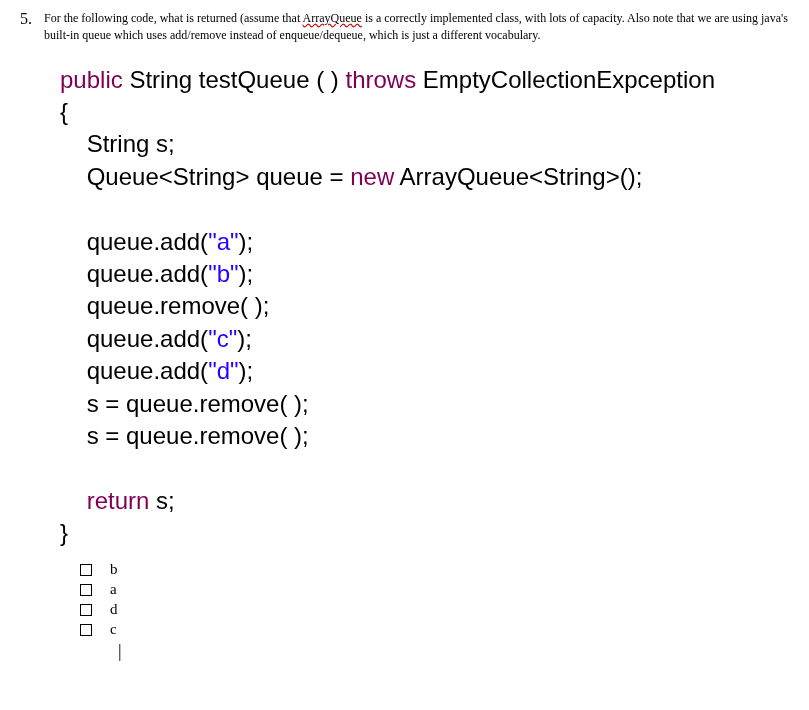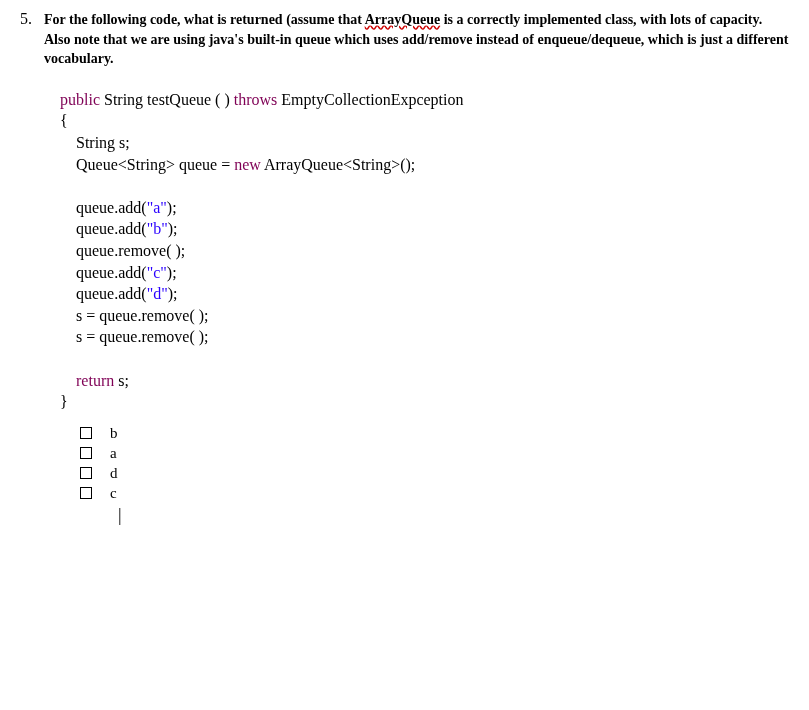--- a/index.html
+++ b/index.html
@@ -17,32 +17,31 @@
     .question-header {
       display: flex;
       margin-bottom: 20px;
     }
     .question-number {
       font-size: 16px;
       margin-right: 12px;
       flex-shrink: 0;
     }
     .question-text {
-      font-size: 14px;
+      font-size: 12px;
       line-height: 1.4;
-      font-weight: bold;
     }
     .underline-red {
       text-decoration: underline;
       text-decoration-style: wavy;
       text-decoration-color: #cc0000;
     }
     .code-block {
-      font-family: Liberation Serif, serif;
-      font-size: 16px;
+      font-family: Liberation Sans, sans-serif;
+      font-size: 24px;
       margin-left: 40px;
       line-height: 1.35;
       white-space: pre;
       margin-bottom: 12px;
     }
     .kw-public { color: #7f0055; }
     .kw-throws { color: #7f0055; }
     .kw-new { color: #7f0055; }
     .kw-return { color: #7f0055; }
     .str-literal { color: #2a00ff; }

